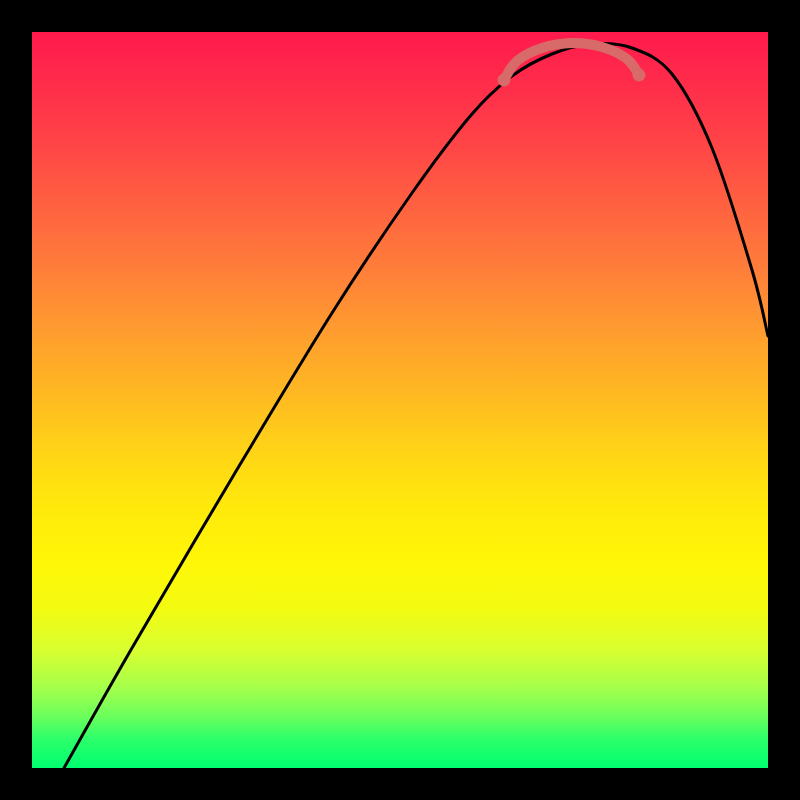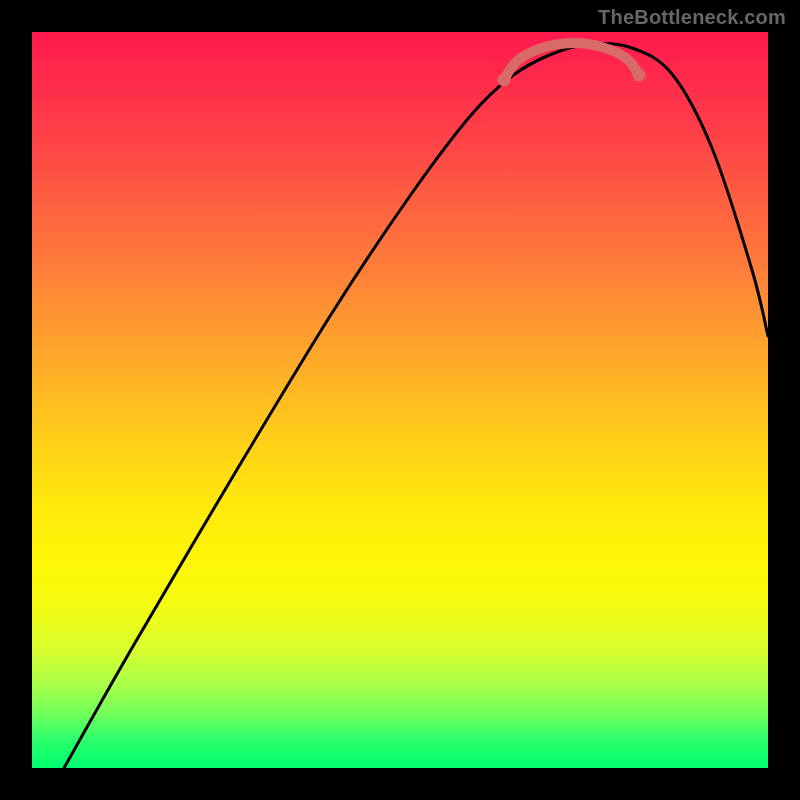--- a/index.html
+++ b/index.html
@@ -62,21 +62,20 @@
     font-weight: 600;
     color: #666666;
     letter-spacing: 0.2px;
   }
 </style>
 </head>
 <body>
 
 <div class="stage">
 
-  <div class="watermark">TheBottleneck.com</div>
 
   <div class="plot">
     <div class="gradient"></div>
 
     <svg class="curve-svg" viewBox="0 0 736 736" preserveAspectRatio="none">
       <path id="black-curve" fill="none" stroke="#000" stroke-width="3" stroke-linecap="round" stroke-linejoin="round" d="M 32 736 C 43.33 716.00, 72.00 664.33, 100.00 616.00 C 128.00 567.67, 166.67 501.83, 200.00 446.00 C 233.33 390.17, 270.00 328.50, 300.00 281.00 C 330.00 233.50, 356.67 194.17, 380.00 161.00 C 403.33 127.83, 423.33 101.50, 440.00 82.00 C 456.67 62.50, 466.67 54.00, 480.00 44.00 C 493.33 34.00, 506.67 27.33, 520.00 22.00 C 533.33 16.67, 546.67 13.00, 560.00 12.00 C 573.33 11.00, 586.67 11.00, 600.00 16.00 C 613.33 21.00, 626.67 25.33, 640.00 42.00 C 653.33 58.67, 666.67 83.33, 680.00 116.00 C 693.33 148.67, 710.67 206.67, 720.00 238.00 C 729.33 269.33, 733.33 293.00, 736.00 304.00"></path>
       <path id="red-seg" fill="none" stroke="#d86a6a" stroke-width="10" stroke-linecap="round" stroke-linejoin="round" d="M 472 48 C 474.17 44.83, 478.67 34.33, 485.00 29.00 C 491.33 23.67, 500.83 19.00, 510.00 16.00 C 519.17 13.00, 530.00 11.17, 540.00 11.00 C 550.00 10.83, 560.83 12.33, 570.00 15.00 C 579.17 17.67, 588.83 22.33, 595.00 27.00 C 601.17 31.67, 605.00 40.33, 607.00 43.00"></path>
       <circle id="red-dot-left" r="6.5" fill="#d86a6a" cx="472" cy="48"></circle>
       <circle id="red-dot-right" r="6.5" fill="#d86a6a" cx="607" cy="43"></circle>
     </svg>

